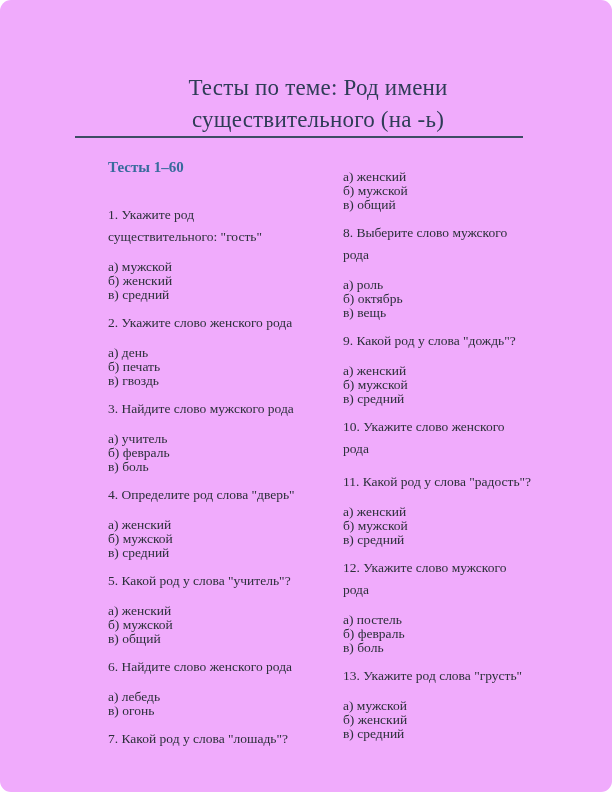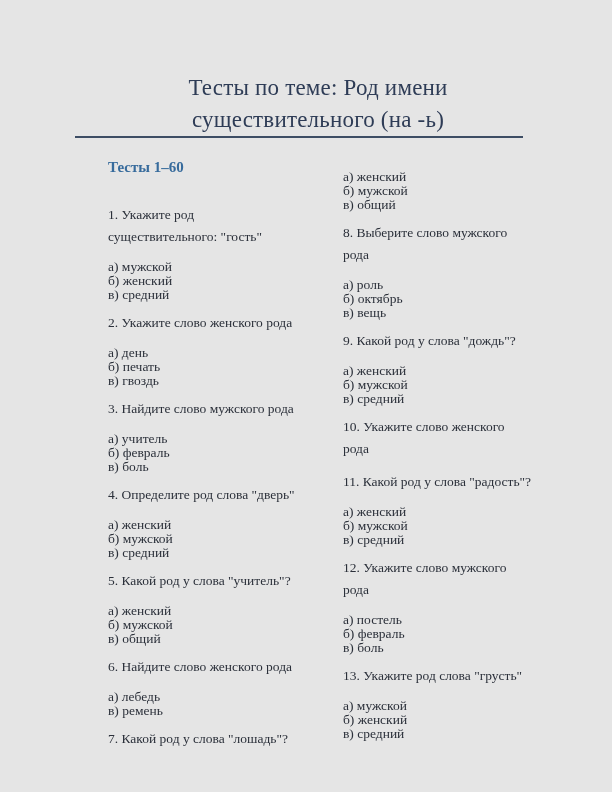--- a/index.html
+++ b/index.html
@@ -10,21 +10,22 @@
   body {
     width: 612px;
     height: 792px;
     position: relative;
     overflow: hidden;
     font-family: "Liberation Serif", serif;
   }
   .page {
     position: absolute;
     inset: 0;
-    background: #e5e5e5;
+    background: #f0abfc;
+    border-radius: 11px;
   }
   .doc-title {
     position: absolute;
     left: 90px;
     top: 72px;
     width: 456px;
     text-align: center;
     font-size: 23px;
     line-height: 32px;
     color: #2e3c56;
@@ -120,21 +121,21 @@
           <div class="choices">
             <div class="choice">а) женский</div>
             <div class="choice">б) мужской</div>
             <div class="choice">в) общий</div>
           </div>
         </div>
         <div class="qgroup">
           <p class="question">6. Найдите слово женского рода</p>
           <div class="choices">
             <div class="choice">а) лебедь</div>
-            <div class="choice">в) ремень</div>
+            <div class="choice">в) огонь</div>
           </div>
         </div>
         <div class="qgroup">
           <p class="question">7. Какой род у слова "лошадь"?</p>
         </div>
       </div>
   </div>
 
   <div class="col col-right">
     <div>

